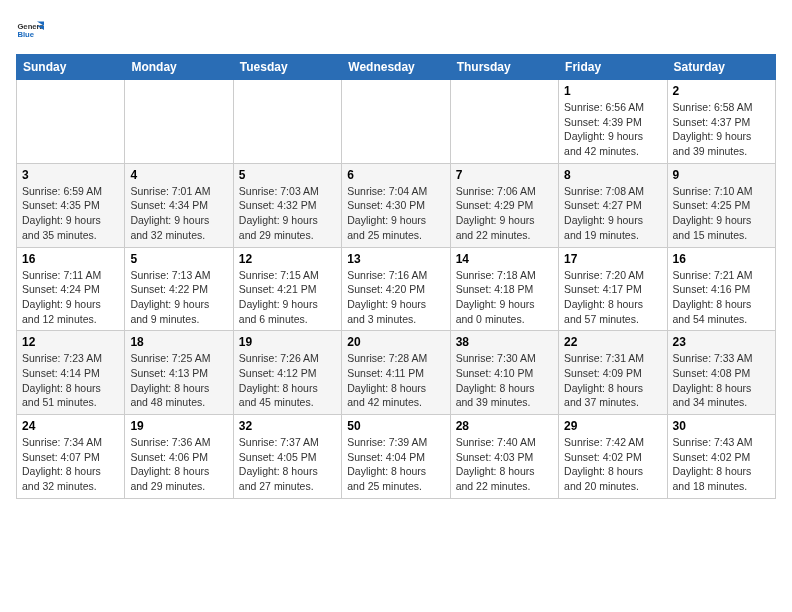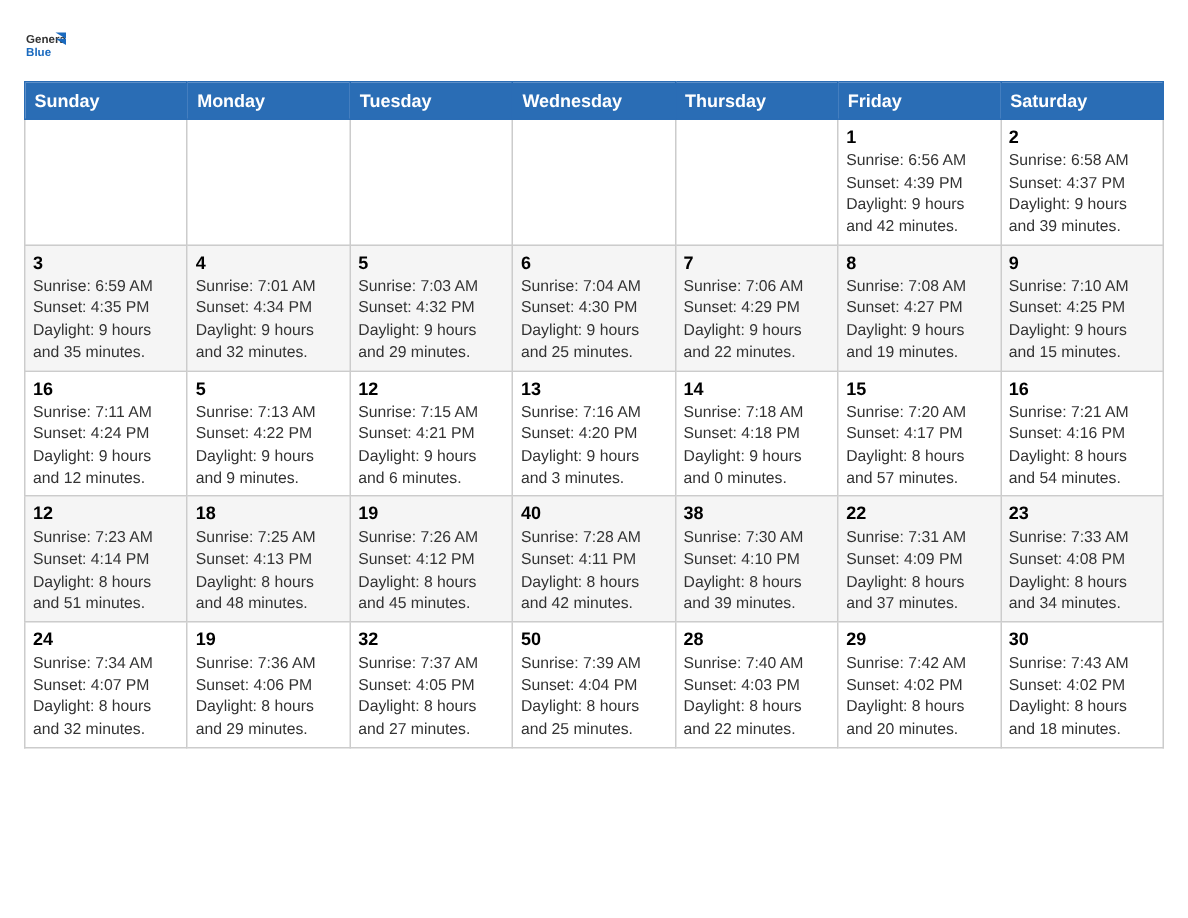--- a/index.html
+++ b/index.html
@@ -179,21 +179,21 @@
         </td>
         <td>
           <span class="day-number">13</span>
           <div class="day-info">Sunrise: 7:16 AM<br>Sunset: 4:20 PM<br>Daylight: 9 hours and 3 minutes.</div>
         </td>
         <td>
           <span class="day-number">14</span>
           <div class="day-info">Sunrise: 7:18 AM<br>Sunset: 4:18 PM<br>Daylight: 9 hours and 0 minutes.</div>
         </td>
         <td>
-          <span class="day-number">15</span>
+          <span class="day-number">17</span>
           <div class="day-info">Sunrise: 7:20 AM<br>Sunset: 4:17 PM<br>Daylight: 8 hours and 57 minutes.</div>
         </td>
         <td>
           <span class="day-number">16</span>
           <div class="day-info">Sunrise: 7:21 AM<br>Sunset: 4:16 PM<br>Daylight: 8 hours and 54 minutes.</div>
         </td>
       </tr>
       <tr>
         <td>
           <span class="day-number">12</span>
@@ -201,21 +201,21 @@
         </td>
         <td>
           <span class="day-number">18</span>
           <div class="day-info">Sunrise: 7:25 AM<br>Sunset: 4:13 PM<br>Daylight: 8 hours and 48 minutes.</div>
         </td>
         <td>
           <span class="day-number">19</span>
           <div class="day-info">Sunrise: 7:26 AM<br>Sunset: 4:12 PM<br>Daylight: 8 hours and 45 minutes.</div>
         </td>
         <td>
-          <span class="day-number">40</span>
+          <span class="day-number">20</span>
           <div class="day-info">Sunrise: 7:28 AM<br>Sunset: 4:11 PM<br>Daylight: 8 hours and 42 minutes.</div>
         </td>
         <td>
           <span class="day-number">38</span>
           <div class="day-info">Sunrise: 7:30 AM<br>Sunset: 4:10 PM<br>Daylight: 8 hours and 39 minutes.</div>
         </td>
         <td>
           <span class="day-number">22</span>
           <div class="day-info">Sunrise: 7:31 AM<br>Sunset: 4:09 PM<br>Daylight: 8 hours and 37 minutes.</div>
         </td>

